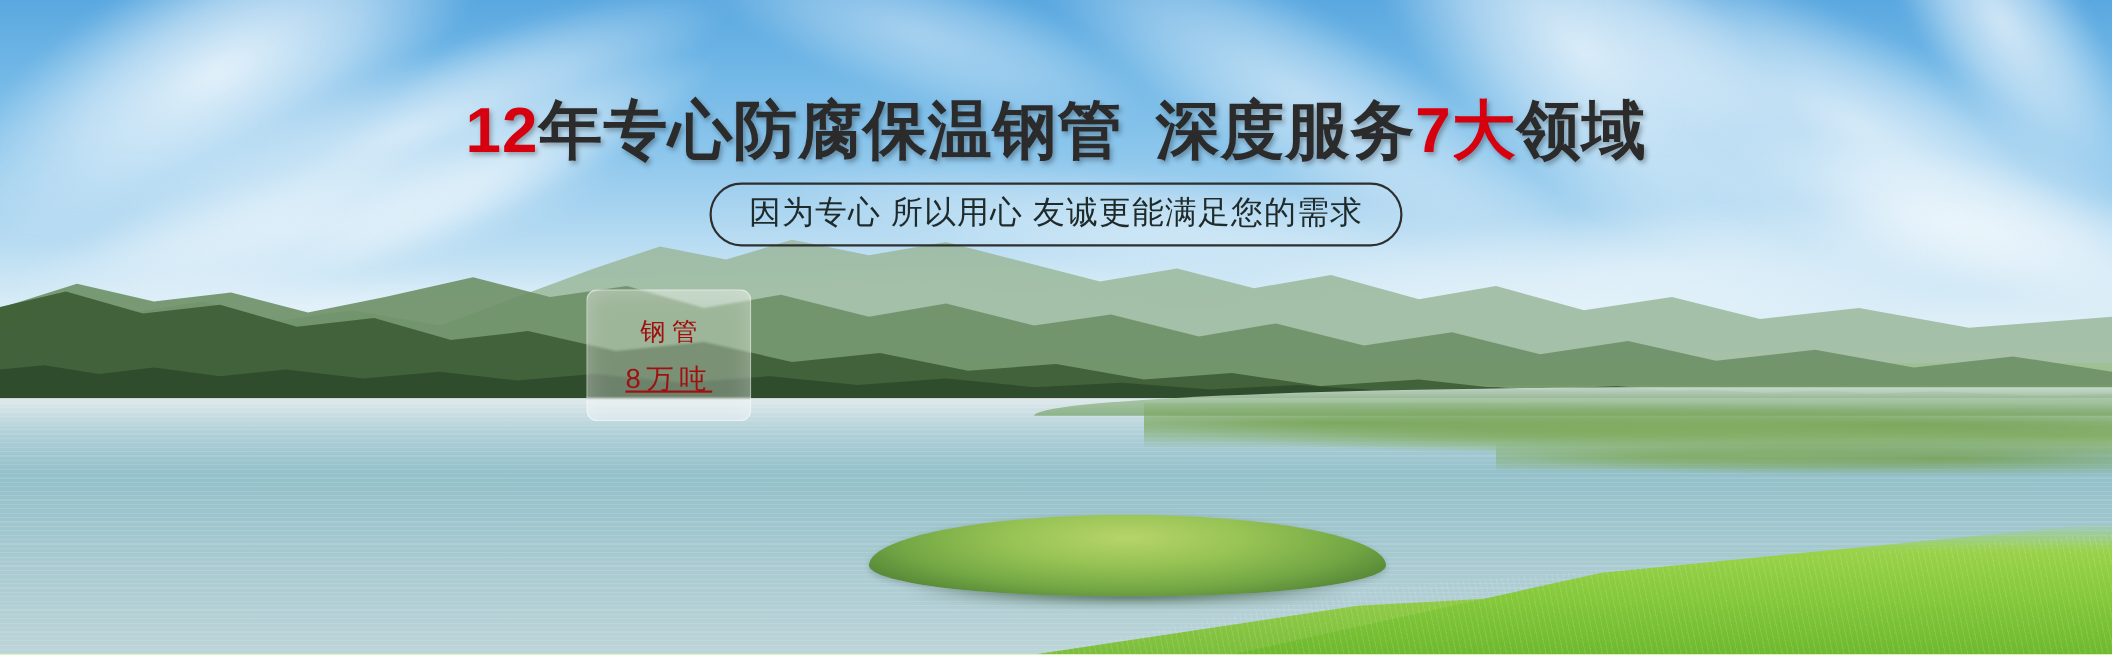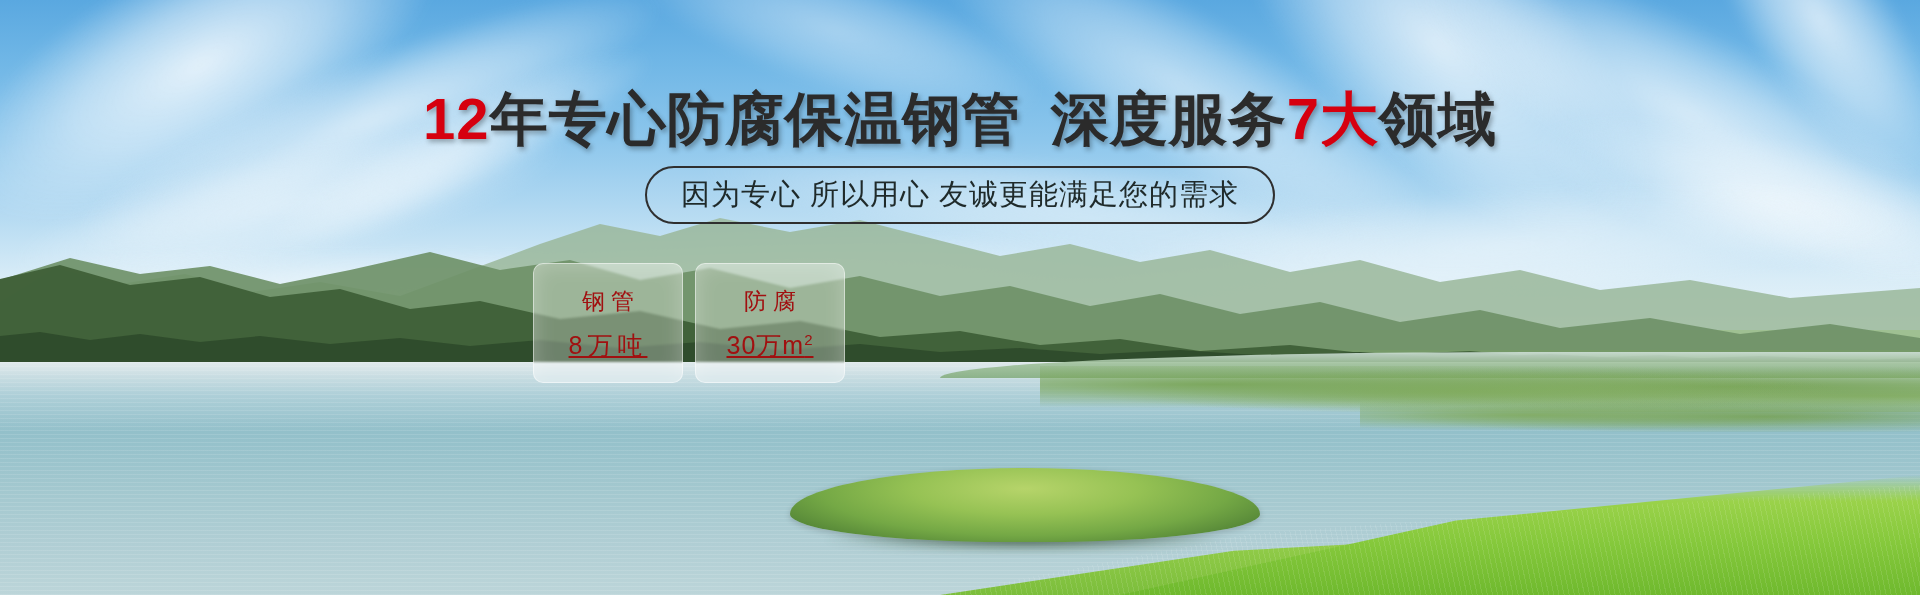--- a/index.html
+++ b/index.html
@@ -218,21 +218,20 @@
     white-space: nowrap;
     background: rgba(255,255,255,0.04);
   }
 
   
   .cards {
     position: absolute;
     left: 533px; top: 263px;
     width: 640px; height: 120px;
     display: flex;
-    gap: 12px;
   }
   .card {
     width: 148px;
     height: 118px;
     border-radius: 10px;
     background: rgba(255,255,255,0.30);
     border: 1px solid rgba(255,255,255,0.55);
     box-shadow: inset 0 0 22px rgba(255,255,255,0.25);
     display: flex;
     flex-direction: column;
@@ -344,22 +343,18 @@
       <div class="subtitle">因为专心 所以用心  友诚更能满足您的需求</div>
     </div>
 
     <div class="cards">
 
       <div class="card">
         <div class="card-title">钢管</div>
         <div class="card-value"><span>8万吨</span></div>
       </div>
 
-      <div class="card">
-        <div class="card-title">防腐</div>
-        <div class="card-value"><span>30万m</span><sup>2</sup></div>
-      </div>
 
 
     </div>
 
   </div>
 </div>
 
 </body></html>

